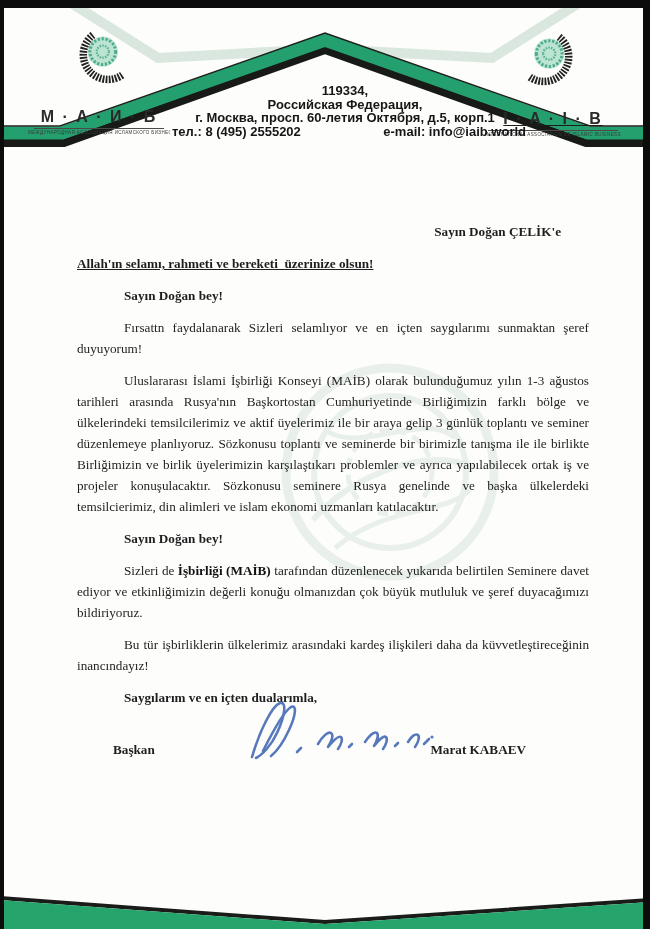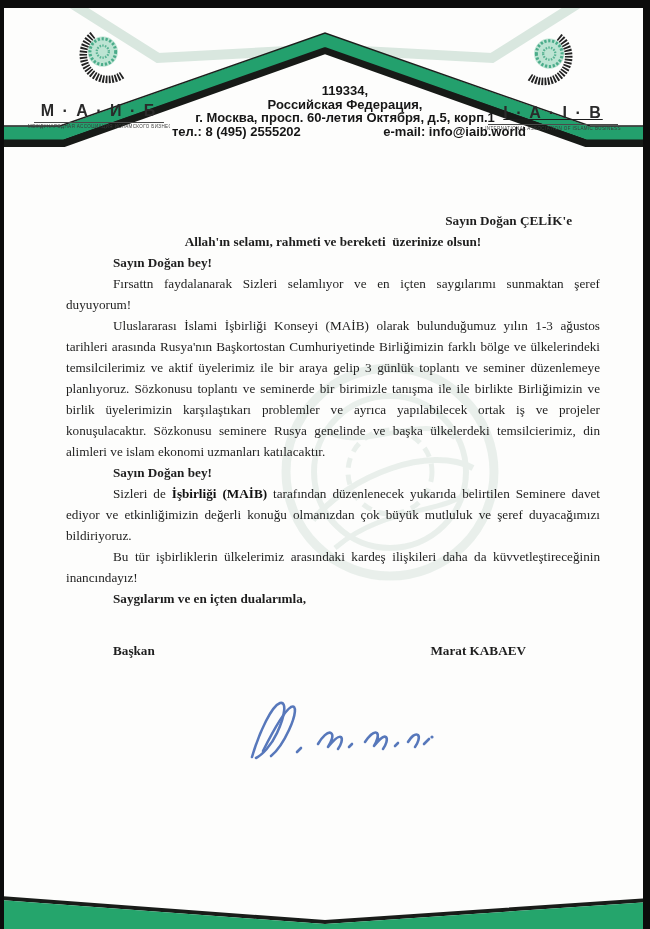--- a/index.html
+++ b/index.html
@@ -16,34 +16,34 @@
 
   .hdr-svg{position:absolute;top:0;left:0;z-index:5;}
   .ftr-svg{position:absolute;left:0;top:889px;z-index:5;}
   .wm-svg{position:absolute;left:265px;top:350px;z-index:1;opacity:.65;}
 
   .logo{position:absolute;z-index:8;text-align:center;color:#1c1c1c;
         font-family:"Liberation Sans","DejaVu Sans",sans-serif;}
   .logo-left{left:28px;top:26px;width:142px;}
   .logo-right{left:482px;top:28px;width:142px;text-decoration:underline;}
   .logo .mark{display:block;margin:0 auto;}
-  .logo .letters{font-size:16px;font-weight:700;letter-spacing:2px;white-space:nowrap;margin-top:2px;color:#2a2a2a;}
+  .logo .letters{font-size:16px;font-weight:700;letter-spacing:2px;white-space:nowrap;margin-top:8px;color:#2a2a2a;}
   .logo .rule{border:0;border-top:1px solid #4a4a4a;margin:2px 6px 1px 6px;}
   .logo .tagline{font-size:4.5px;letter-spacing:.4px;color:#3a3a3a;white-space:nowrap;overflow:hidden;}
 
   .addr{position:absolute;left:152px;top:84px;width:386px;z-index:8;
         text-align:center;font-family:"Liberation Sans","DejaVu Sans",sans-serif;
         font-size:13px;font-weight:700;line-height:13.5px;color:#161616;}
   .addr .row{display:flex;justify-content:space-between;margin-top:0;padding:0 12px 0 20px;}
 
   .letter{position:absolute;left:66px;top:210px;width:534px;z-index:10;
           font-size:13.2px;line-height:21px;color:#1e1e1e;}
-  .letter p{margin:0;}
+  .letter p{margin:11px;}
   .recipient{text-align:right;padding-right:28px;font-weight:700;}
-  .salutation{text-align:center;margin-top:44px;font-weight:700;white-space:pre-wrap;}
+  .salutation{text-align:left;margin-top:44px;font-weight:700;white-space:pre-wrap;text-decoration:underline;}
   .greet{font-weight:700;text-indent:47px;margin-top:10px;}
   .bodypara{text-align:justify;text-indent:47px;margin-top:12px;}
   .tight{margin-top:8px;}
   .closing{font-weight:700;text-indent:47px;margin-top:20px;}
   .sign-row{margin-top:31px;display:flex;justify-content:space-between;
             padding:0 74px 0 47px;font-weight:700;}
   .sig-svg{position:absolute;left:235px;top:688px;z-index:12;}
   b{color:#111;}
 </style>
 </head>

